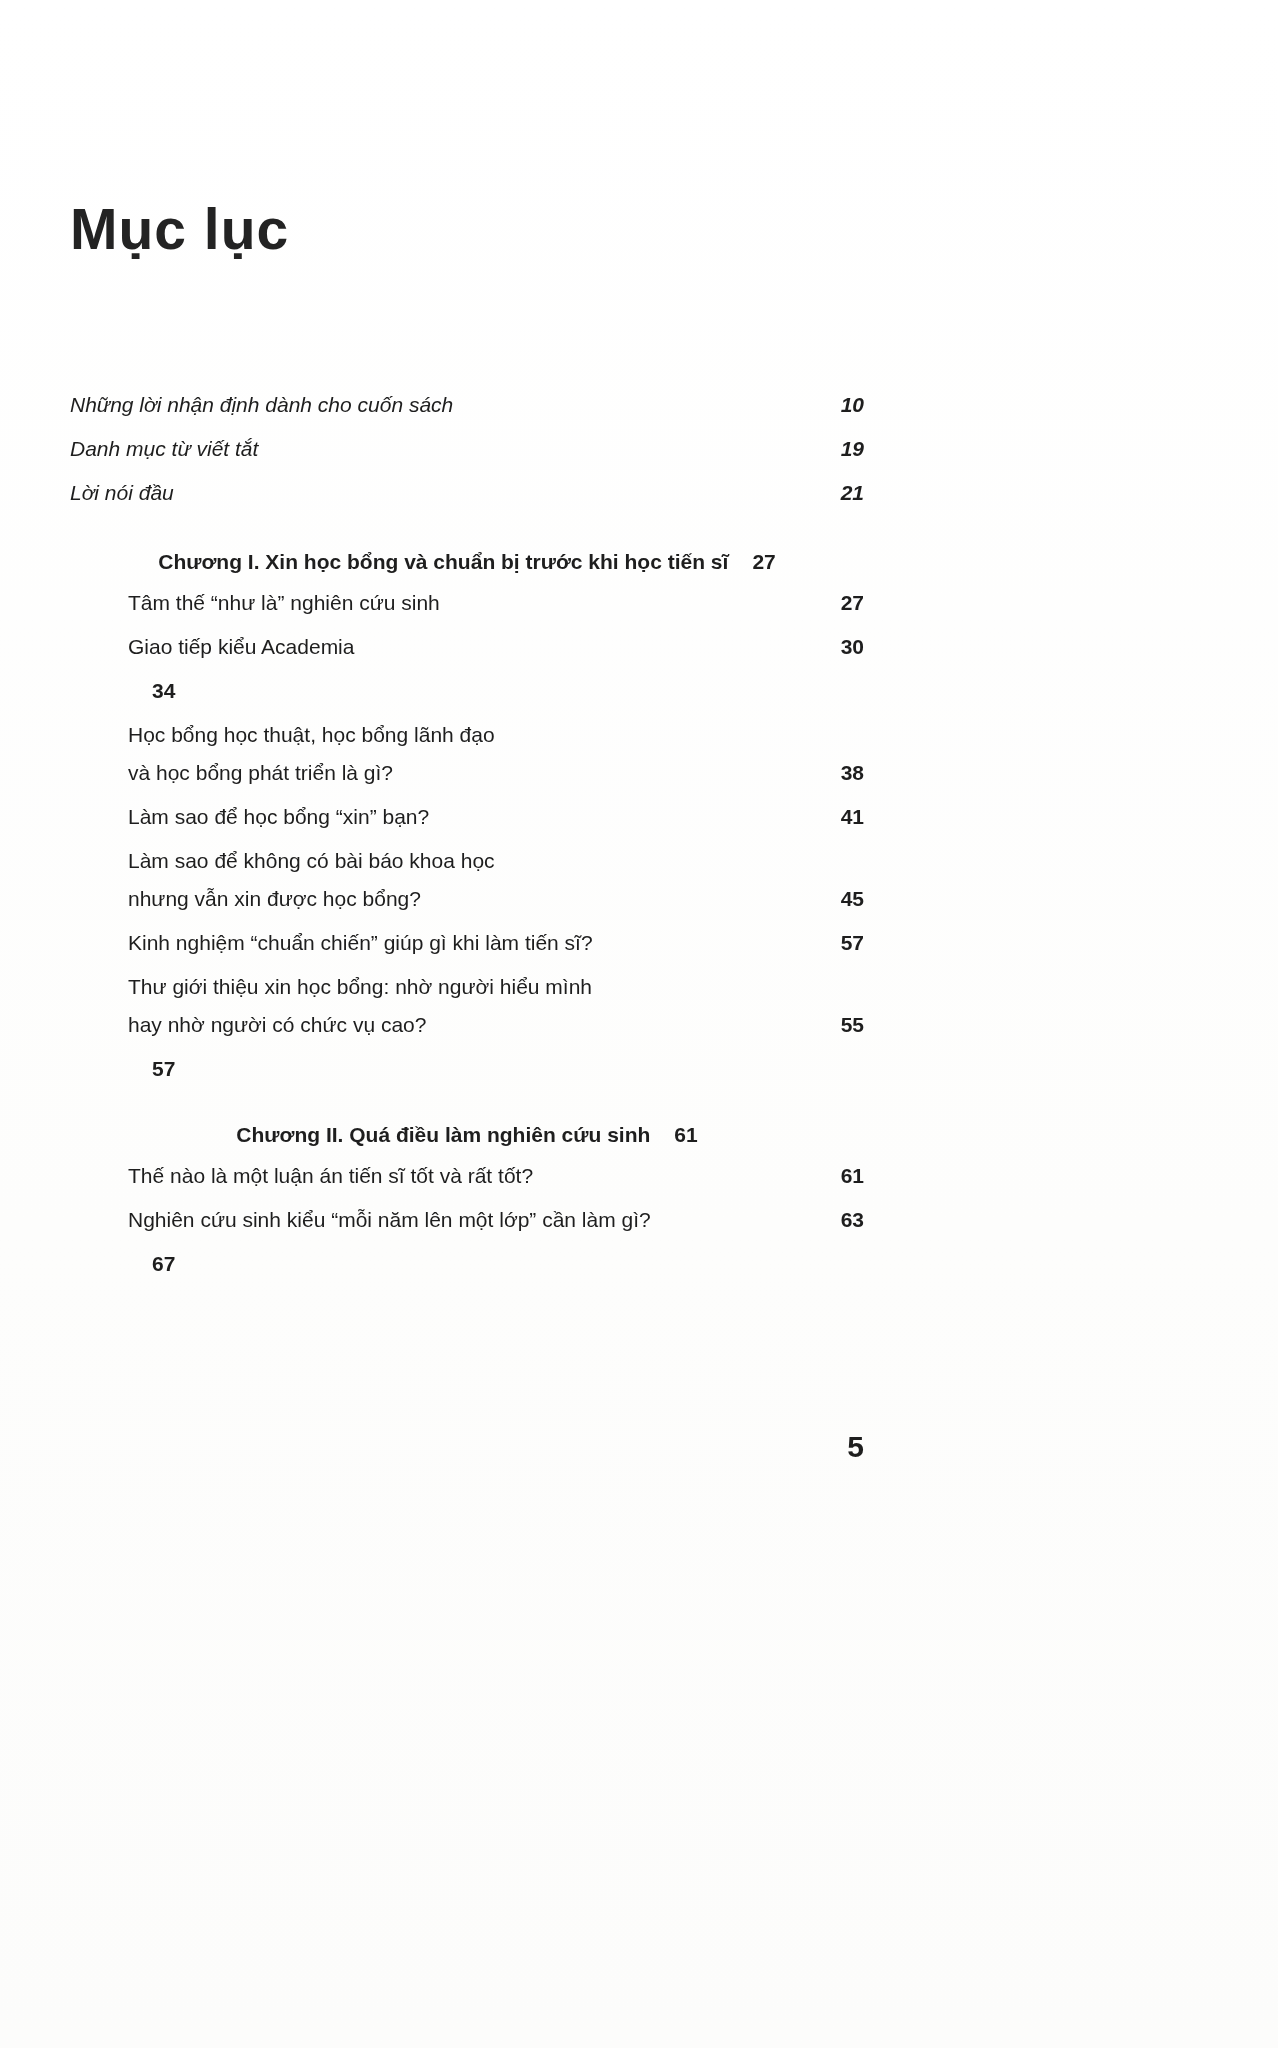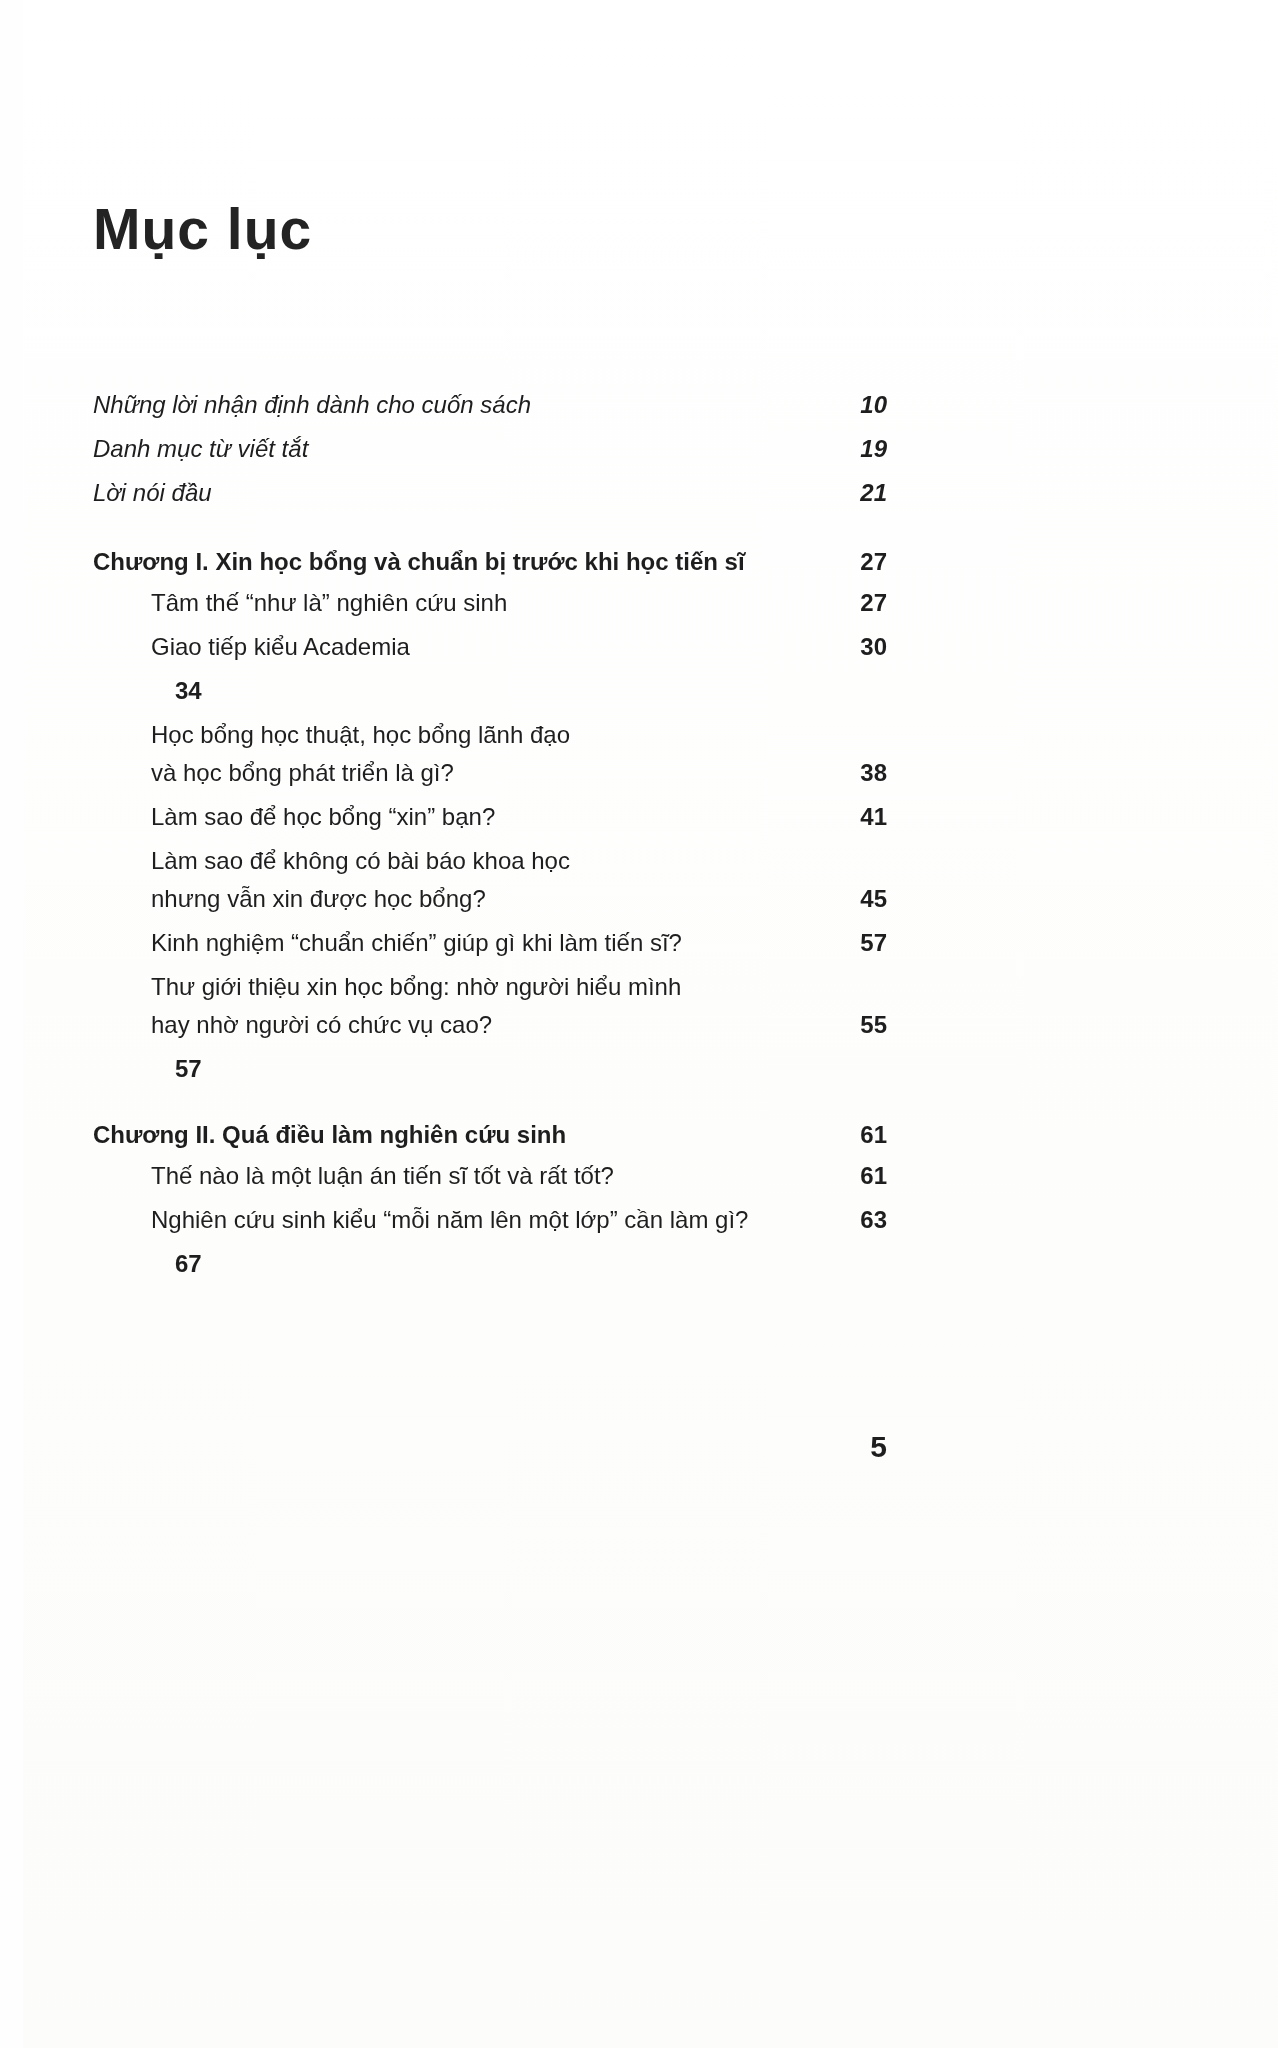--- a/index.html
+++ b/index.html
@@ -9,59 +9,59 @@
     position: relative;
     background: #fefefe;
     color: #1e1e1e;
     font-family: "Liberation Sans", "DejaVu Sans", sans-serif;
     overflow: hidden;
   }
   .scan-page {
     position: absolute;
     inset: 0;
     background: linear-gradient(180deg, #ffffff 0%, #fdfdfc 60%, #fcfcfb 100%);
-    margin-left: 23px;
   }
   .title {
     position: absolute;
     left: 70px;
     top: 158px;
     font-size: 57px;
     font-weight: 600;
     letter-spacing: 1px;
     color: #232323;
   }
   .toc {
     position: absolute;
     left: 70px;
     top: 383px;
     width: 794px;
   }
   .row {
     display: flex;
     justify-content: space-between;
     align-items: flex-end;
-    font-size: 24px;
+    font-size: 21px;
   }
   .row .label { white-space: pre-line; }
   .row .pg {
     flex-shrink: 0;
     margin-left: 24px;
     font-weight: 700;
     font-variant-numeric: lining-nums;
   }
   .fm {
     line-height: 44px;
     font-style: italic;
   }
   .fm .label { font-weight: 500; }
   .heading {
     margin-top: 25px;
     line-height: 44px;
     font-weight: 700;
+    justify-content: center;
   }
   .heading .pg { font-weight: 700; }
   .item {
     padding-left: 58px;
     line-height: 38px;
     margin-bottom: 6px;
     align-items: flex-end;
   }
   .footer-page-number {
     position: absolute;

